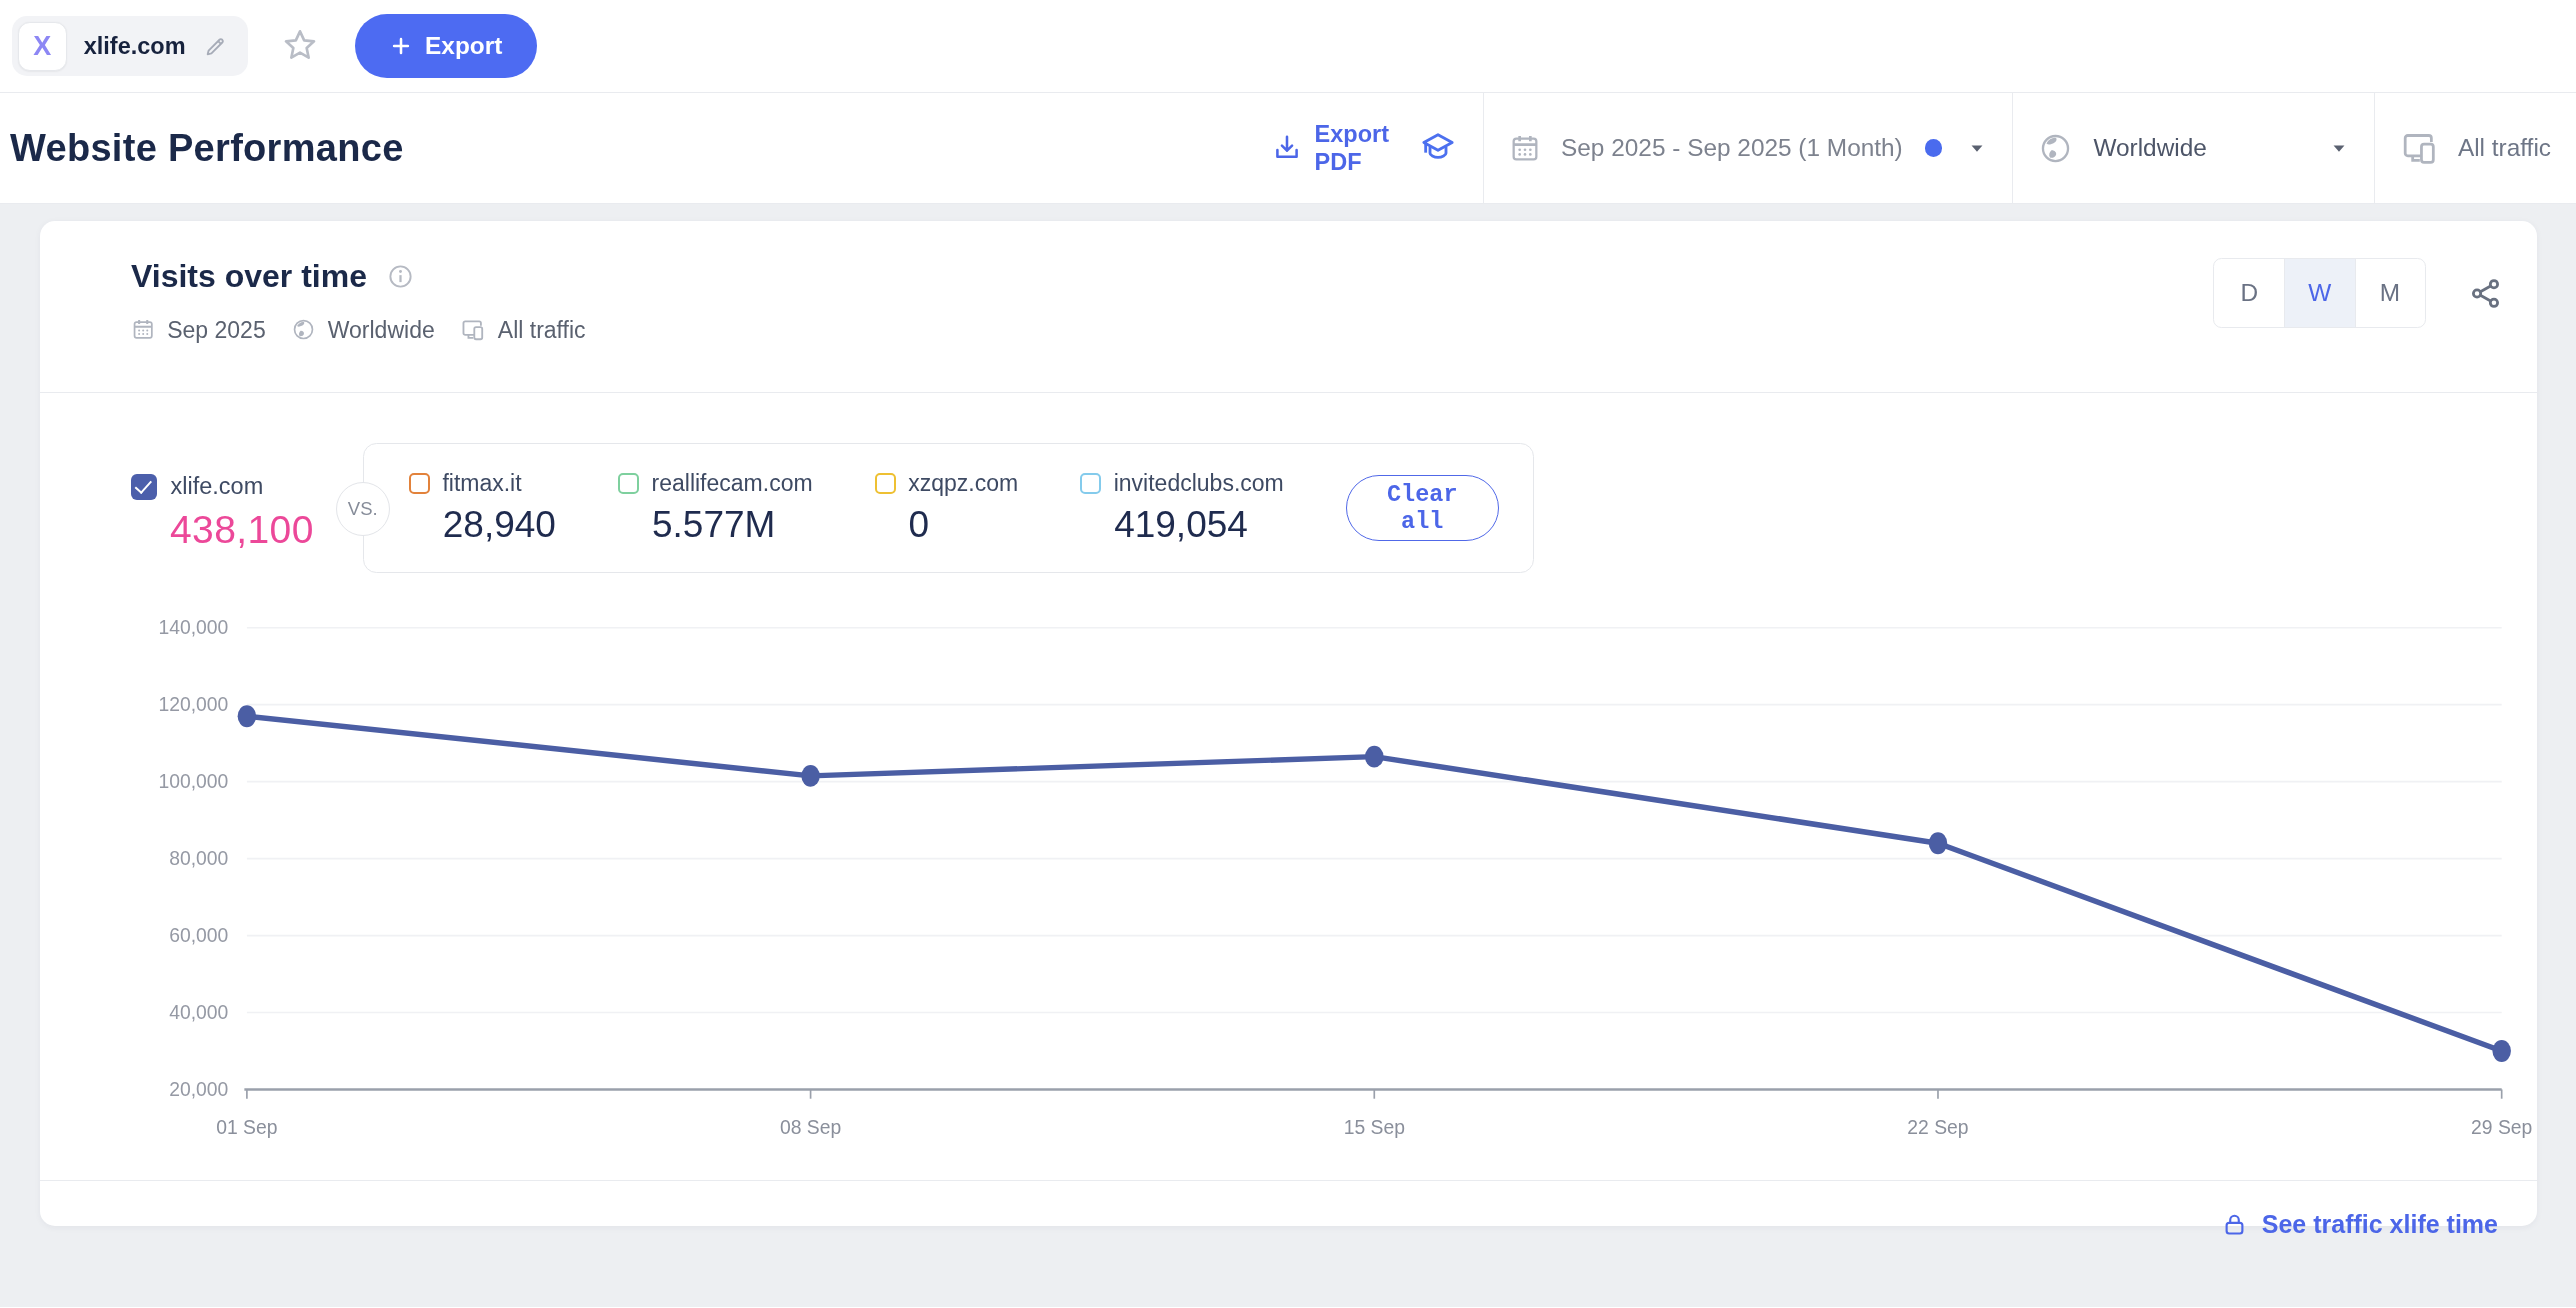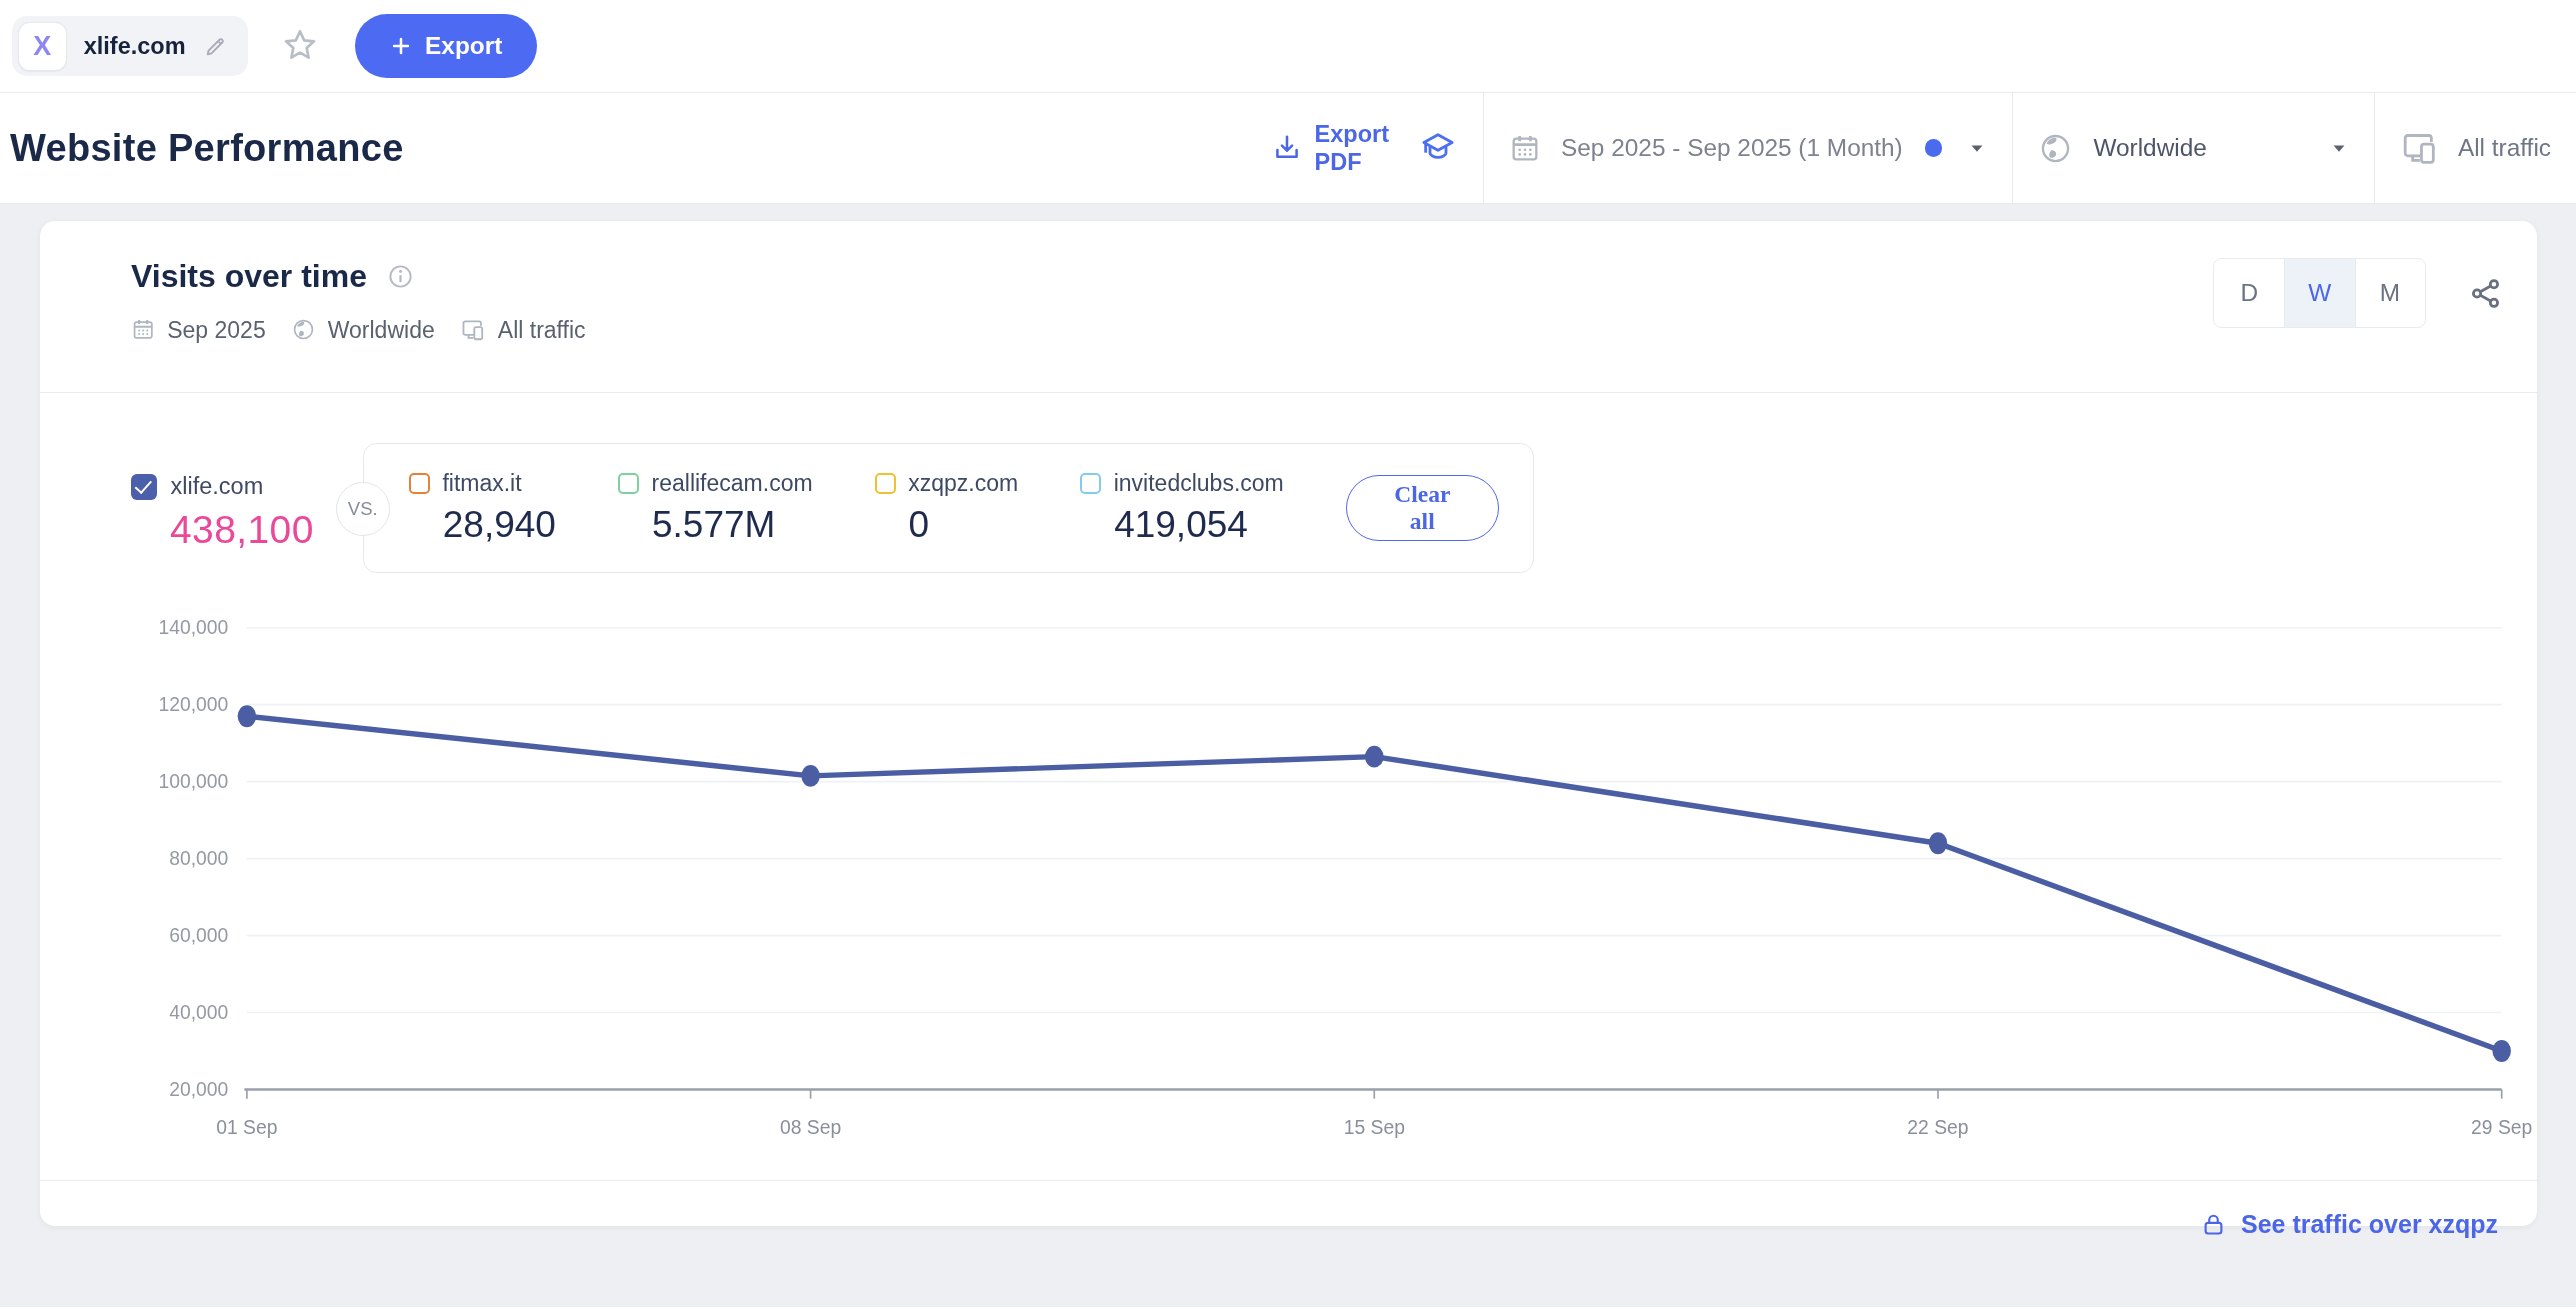--- a/index.html
+++ b/index.html
@@ -59,21 +59,21 @@
   .checkbox::after { content:''; position:absolute; left:8.4px; top:3.4px; width:6.7px; height:13.5px; border:solid #fff; border-width:0 2.5px 2.5px 0; transform:rotate(42deg); }
   .main-site-name { font-size:23.5px; color:#3e4a63; }
   .main-site-value { font-size:39px; color:#ec4899; margin:8.4px 0 0 39px; letter-spacing:0.4px; }
   .vs-box { position:relative; margin-left:49px; width:1171px; height:130px; border:1.7px solid #e5e7eb; border-radius:13.5px; display:flex; align-items:center; padding:0 34px 0 45px; }
   .vs-badge { position:absolute; left:-28px; top:38px; width:54px; height:54px; background:#fff; border:1.7px solid #e3e5e9; border-radius:50%; display:flex; align-items:center; justify-content:center; font-size:18.5px; color:#868c99; }
   .comp-col { margin-right:62px; }
   .comp-line1 { display:flex; align-items:center; gap:12.6px; }
   .swatch { width:21px; height:21px; border:2.5px solid #999; border-radius:5px; background:#fff; cursor:pointer; flex:none; }
   .comp-name { font-size:23px; color:#3e4a63; }
   .comp-value { font-size:37px; color:#1f2b4e; margin:6.7px 0 0 34px; }
-  .clear-btn { margin-left:auto; height:66px; padding:0 34px; background:#fff; border:1.7px solid #5068e8; border-radius:35px; color:#4c66e8; font-size:23.5px; font-weight:bold; cursor:pointer; font-family:Liberation Serif, serif; }
+  .clear-btn { margin-left:auto; height:66px; padding:0 34px; background:#fff; border:1.7px solid #5068e8; border-radius:35px; color:#4c66e8; font-size:23.5px; font-weight:bold; cursor:pointer; font-family:Liberation Mono, monospace; }
 
   
   .chart-wrap { margin-top:16px; }
   svg { font-family:inherit; display:block; }
 
   .card-footer { border-top:1.7px solid #e9ebef; margin-top:18.5px; height:89px; display:flex; align-items:center; justify-content:flex-end; padding-right:39px; }
   .footer-link { display:flex; align-items:center; gap:13.5px; background:none; border:none; cursor:pointer; color:#4c66e8; font-size:25px; font-weight:bold; font-family:inherit; }
 </style>
 </head>
 <body>
@@ -335,19 +335,19 @@
     </div>
 
     <div class="card-footer">
       <button class="footer-link">
         <span style="display:flex">
           <svg width="27" height="27" viewBox="0 0 24 24" fill="none" stroke="#4c66e8" stroke-width="1.9" stroke-linejoin="round">
               <rect x="5" y="10.5" width="14" height="9.5" rx="2.2"></rect>
               <path d="M8.2 10.5V8a3.8 3.8 0 0 1 7.6 0v2.5"></path>
             </svg>
         </span>
-        <span>See traffic over xzqpz</span>
+        <span>See traffic xlife time</span>
       </button>
     </div>
 
   </div>
 </div>
 
 
 </body></html>

